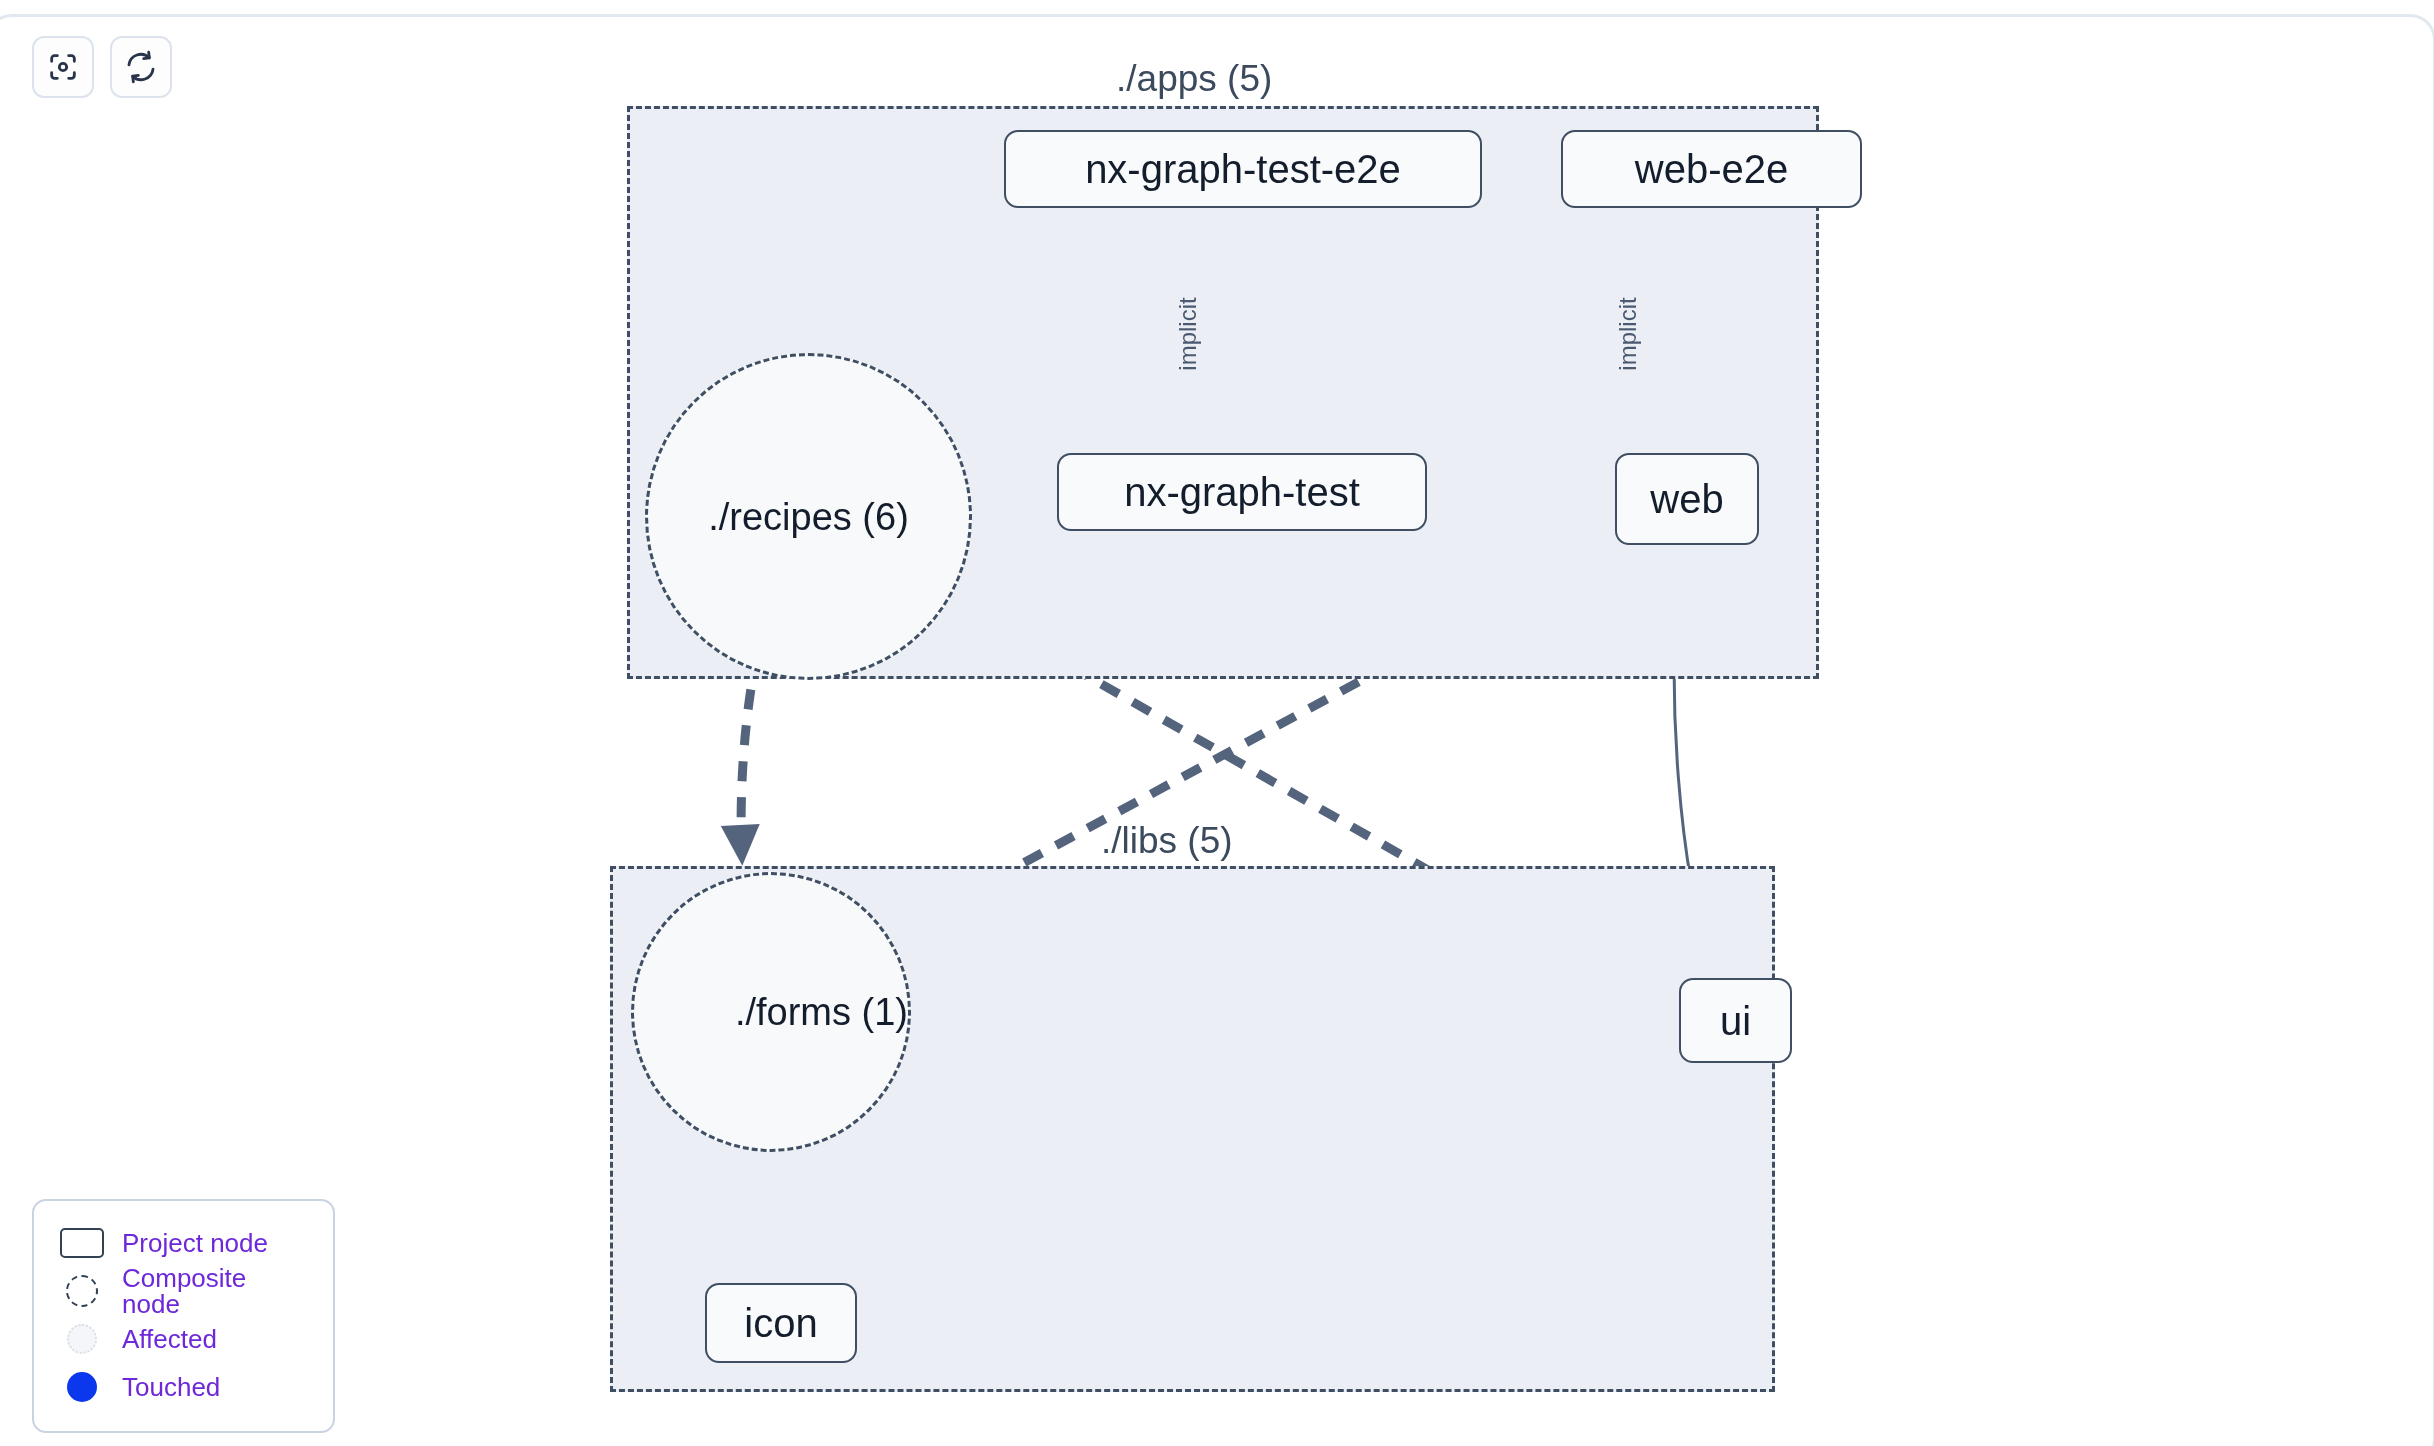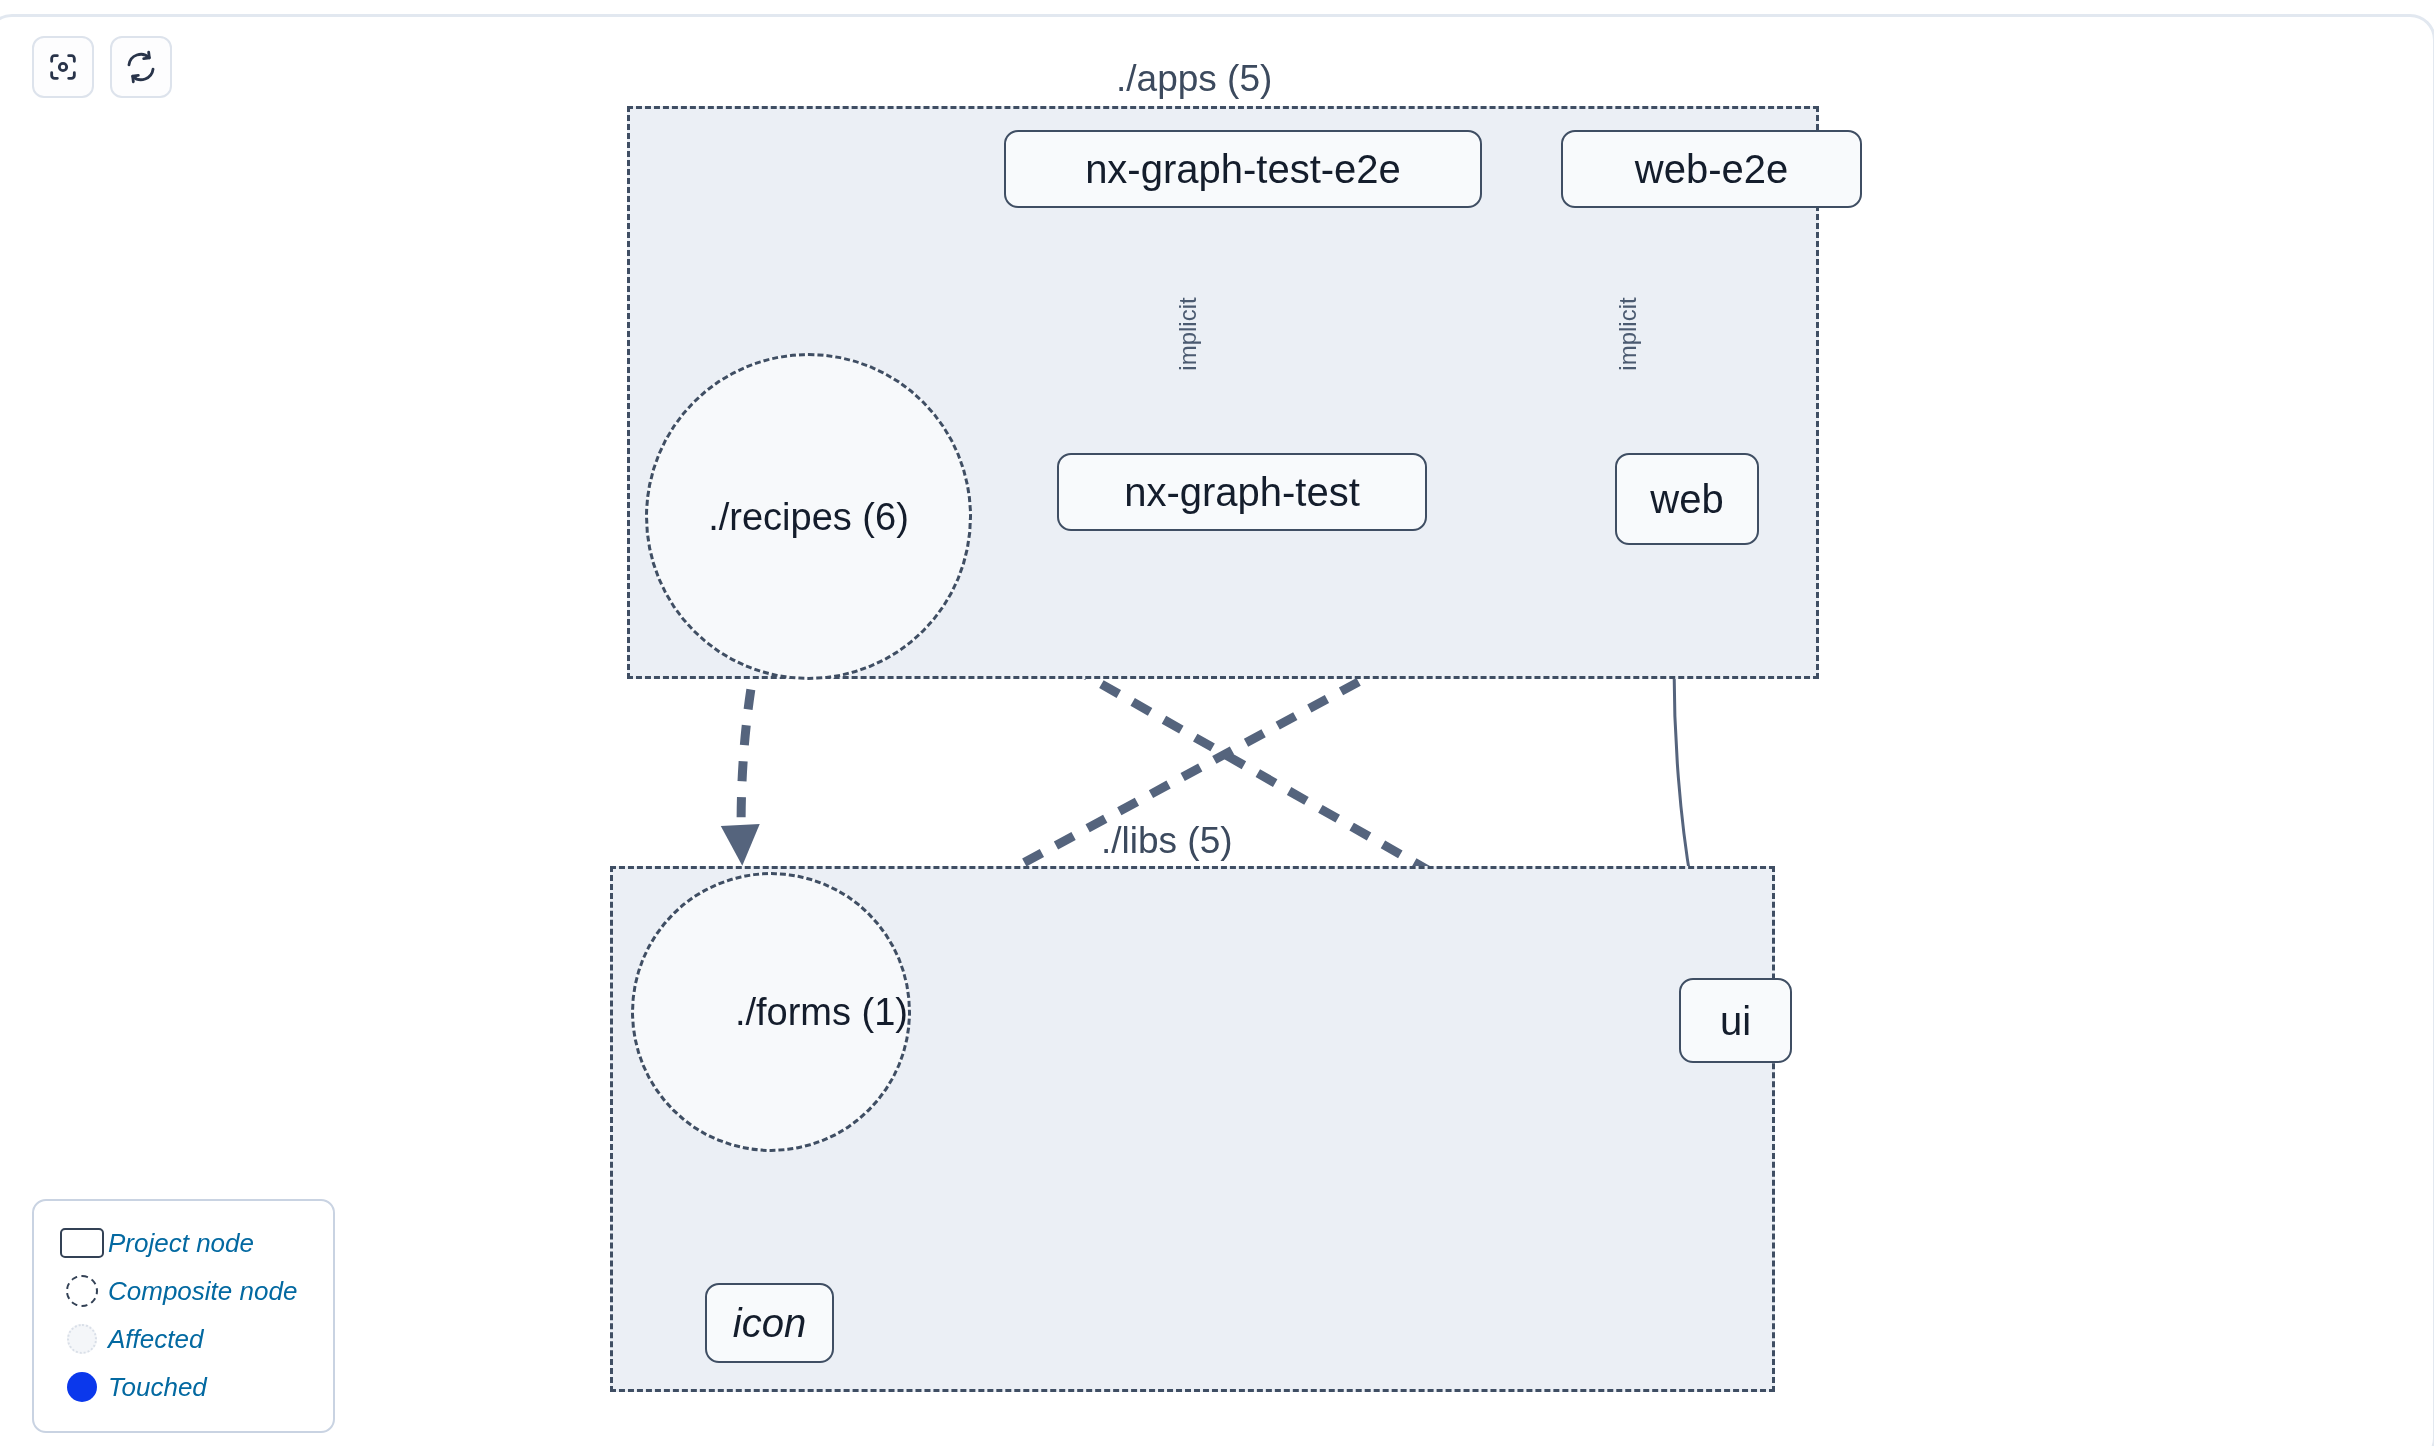--- a/index.html
+++ b/index.html
@@ -173,24 +173,24 @@
     border-radius: 50%;
     background: #f4f6f9;
     box-sizing: border-box;
   }
   .sw-touched {
     width: 30px; height: 30px;
     border-radius: 50%;
     background: #0b38ec;
   }
   .legend-text {
-    color: #0369a1;
+    margin-left: 14px;
+    color: #6d28d9;
     font-size: 26px;
     line-height: 1;
-    font-style: italic;
   }
 </style>
 </head>
 <body>
 
 <div id="root">
 
   <div class="panel-frame"></div>
 
   <div class="toolbar">
@@ -271,21 +271,21 @@
   </div>
 
   <div class="node" style="left:1603px; top:453px; width:144px; height:92px;text-align:center;">
     <span>web</span>
   </div>
 
   <div class="node" style="left:1667px; top:978px; width:113px; height:85px;">
     <span>ui</span>
   </div>
 
-  <div class="node" style="left:693px; top:1283px; width:129px; height:80px;font-style:italic;">
+  <div class="node" style="left:693px; top:1283px; width:152px; height:80px;">
     <span>icon</span>
   </div>
 
   <div class="legend">
     <div class="legend-row">
       <span class="legend-swatch">
           <span class="sw-project"></span>
         </span>
       <span class="legend-text">Project node</span>
     </div>

